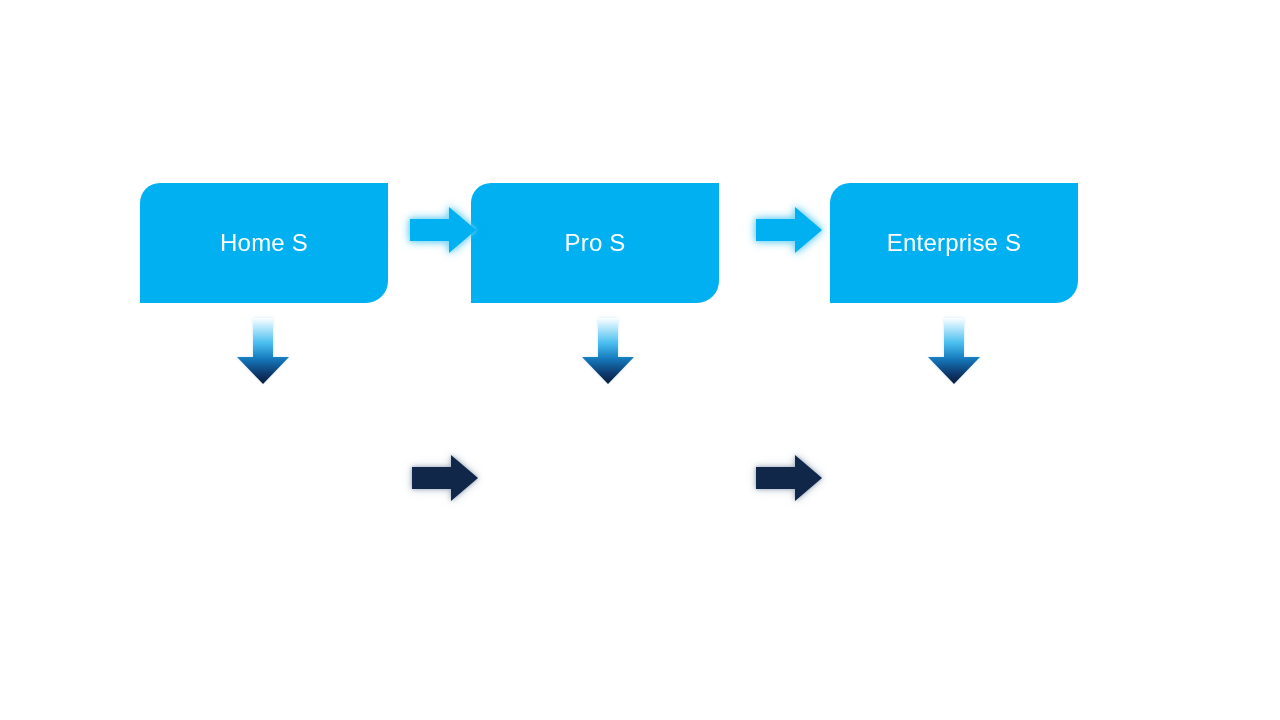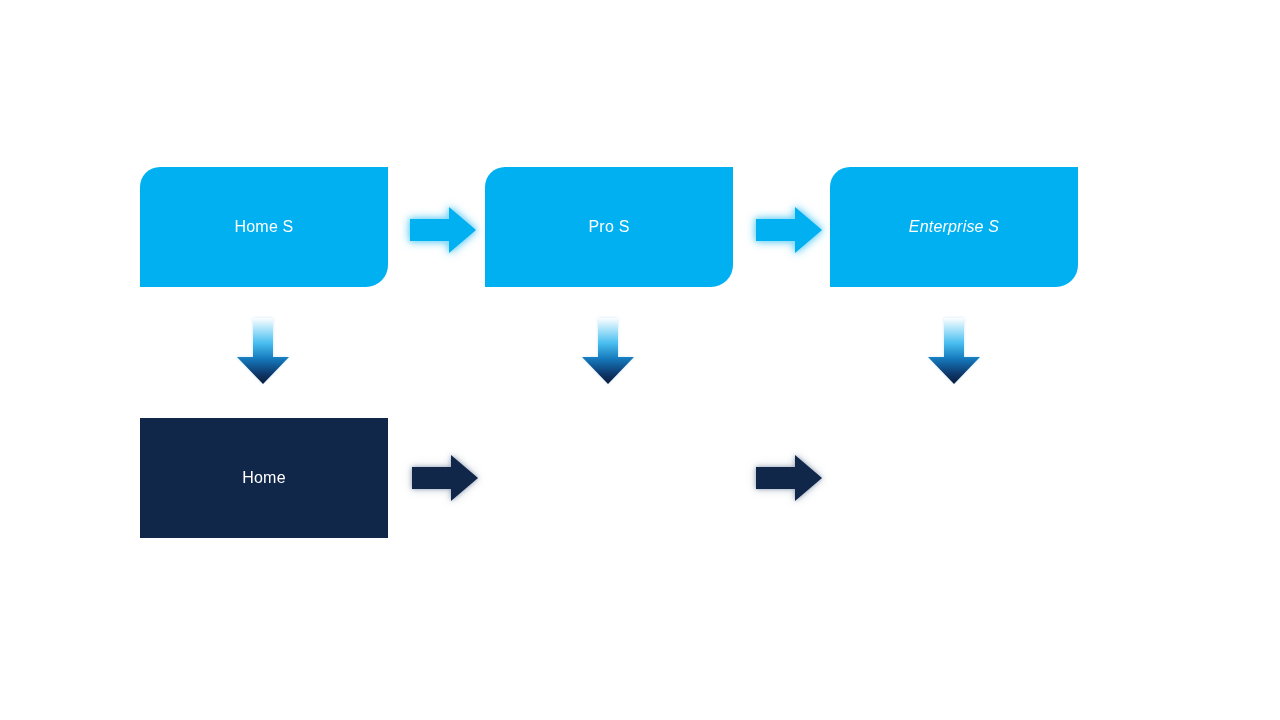--- a/index.html
+++ b/index.html
@@ -14,39 +14,40 @@
   }
 
   .node {
     position: absolute;
     width: 248px;
     height: 120px;
     display: flex;
     align-items: center;
     justify-content: center;
     color: #ffffff;
-    font-size: 16px;
+    font-size: 24px;
     font-weight: 400;
     letter-spacing: 0.2px;
+    margin-top: 16px;
   }
 
   .node-top {
     background: #00B0F0;
     border-radius: 20px 0 22px 0;
     top: 167px;
   }
   .node-bottom {
     background: #112749;
     border-radius: 0;
     top: 418px;
   }
 
   .col-1 { left: 140px; }
-  .col-2 { left: 485px; }
-  .col-3 { left: 830px; font-style: italic; }
+  .col-2 { left: 471px; }
+  .col-3 { left: 830px; }
 
   .h-arrow { position: absolute; width: 66px; height: 46px; }
   .h-arrow-top-1    { left: 410px; top: 207px; }
   .h-arrow-top-2    { left: 756px; top: 207px; }
   .h-arrow-bottom-1 { left: 412px; top: 455px; }
   .h-arrow-bottom-2 { left: 756px; top: 455px; }
 
   .h-arrow-top svg {
     filter: drop-shadow(0 0 2px #8fdcfa) drop-shadow(0 0 4px rgba(0,176,240,0.65));
   }
@@ -85,23 +86,20 @@
   <div class="node node-top col-1">
     <span class="node-label">Home S</span>
   </div>
   <div class="node node-top col-2">
     <span class="node-label">Pro S</span>
   </div>
   <div class="node node-top col-3">
     <span class="node-label">Enterprise S</span>
   </div>
 
-  <div class="node node-bottom col-1">
-    <span class="node-label">Home</span>
-  </div>
 
   <div class="h-arrow h-arrow-top h-arrow-top-1">
     <svg width="66" height="46" viewBox="0 0 66 46">
       <polygon points="0,12 39,12 39,0 66,23 39,46 39,34 0,34" fill="#00B0F0"></polygon>
     </svg>
   </div>
   <div class="h-arrow h-arrow-top h-arrow-top-2">
     <svg width="66" height="46" viewBox="0 0 66 46">
       <polygon points="0,12 39,12 39,0 66,23 39,46 39,34 0,34" fill="#00B0F0"></polygon>
     </svg>

